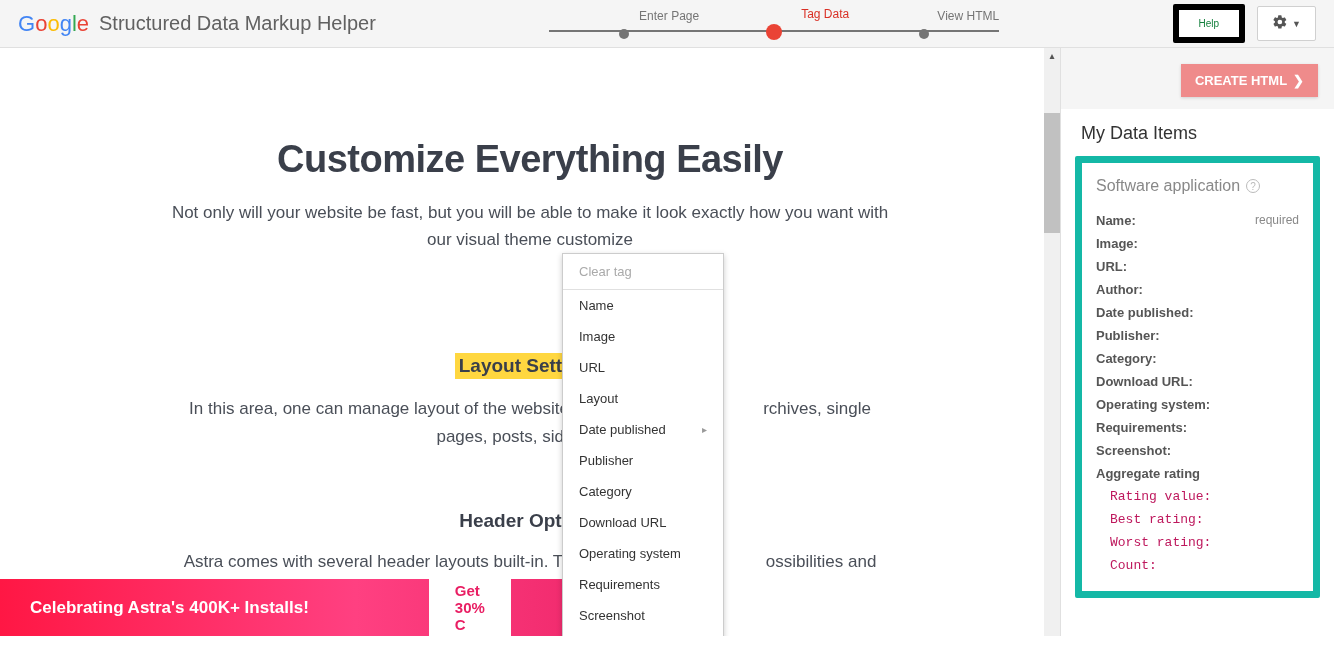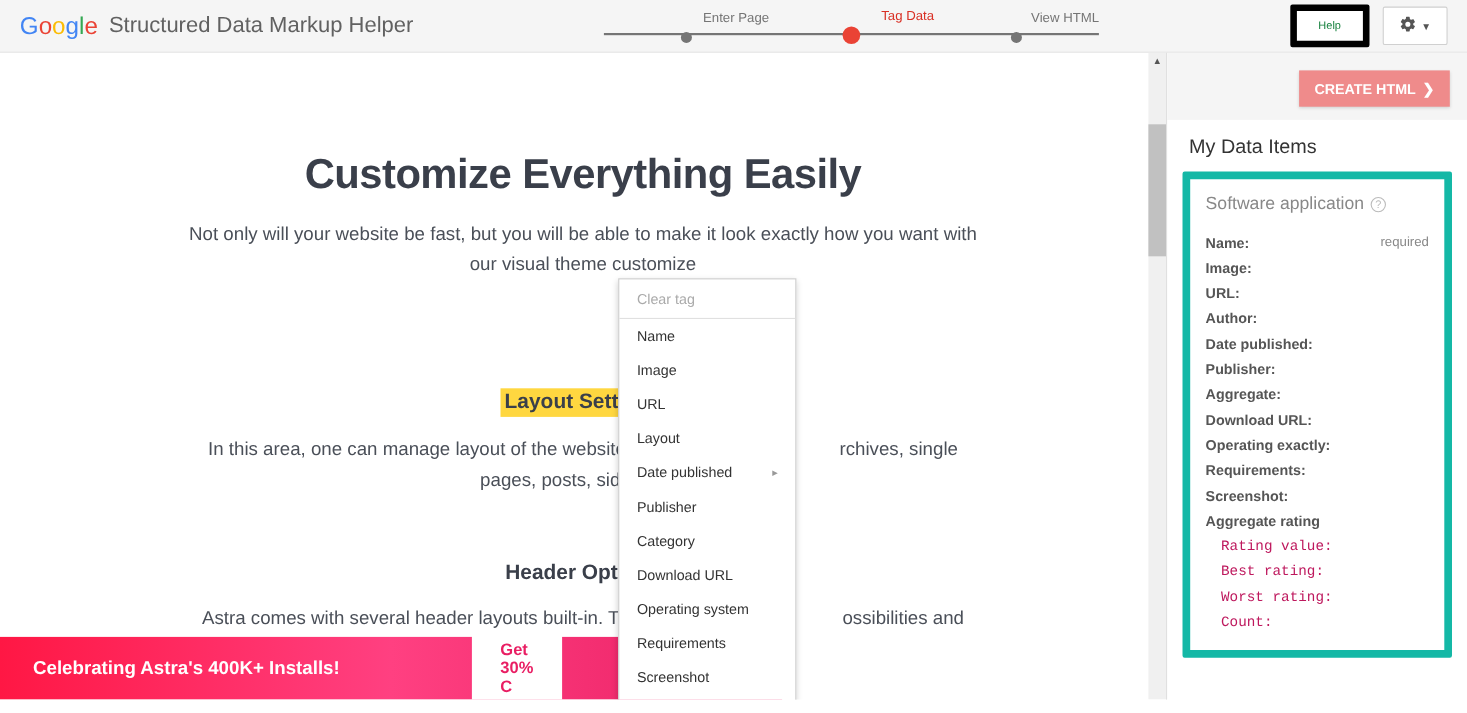--- a/index.html
+++ b/index.html
@@ -209,27 +209,27 @@
           <div class="field-row">
             <span class="field-label">Author:</span>
           </div>
           <div class="field-row">
             <span class="field-label">Date published:</span>
           </div>
           <div class="field-row">
             <span class="field-label">Publisher:</span>
           </div>
           <div class="field-row">
-            <span class="field-label">Aggregate:</span>
+            <span class="field-label">Category:</span>
           </div>
           <div class="field-row">
             <span class="field-label">Download URL:</span>
           </div>
           <div class="field-row">
-            <span class="field-label">Operating exactly:</span>
+            <span class="field-label">Operating system:</span>
           </div>
           <div class="field-row">
             <span class="field-label">Requirements:</span>
           </div>
           <div class="field-row">
             <span class="field-label">Screenshot:</span>
           </div>
         </div>
       <div class="field-row">
         <span class="field-label">Aggregate rating</span>

